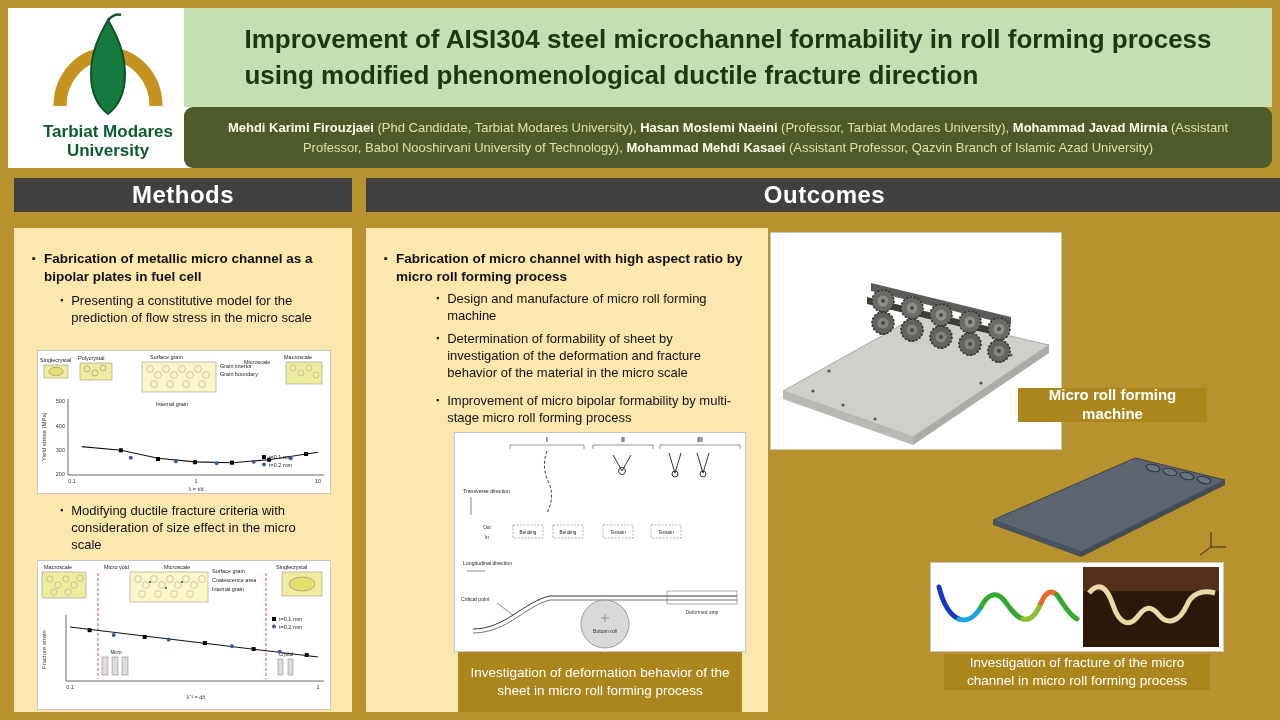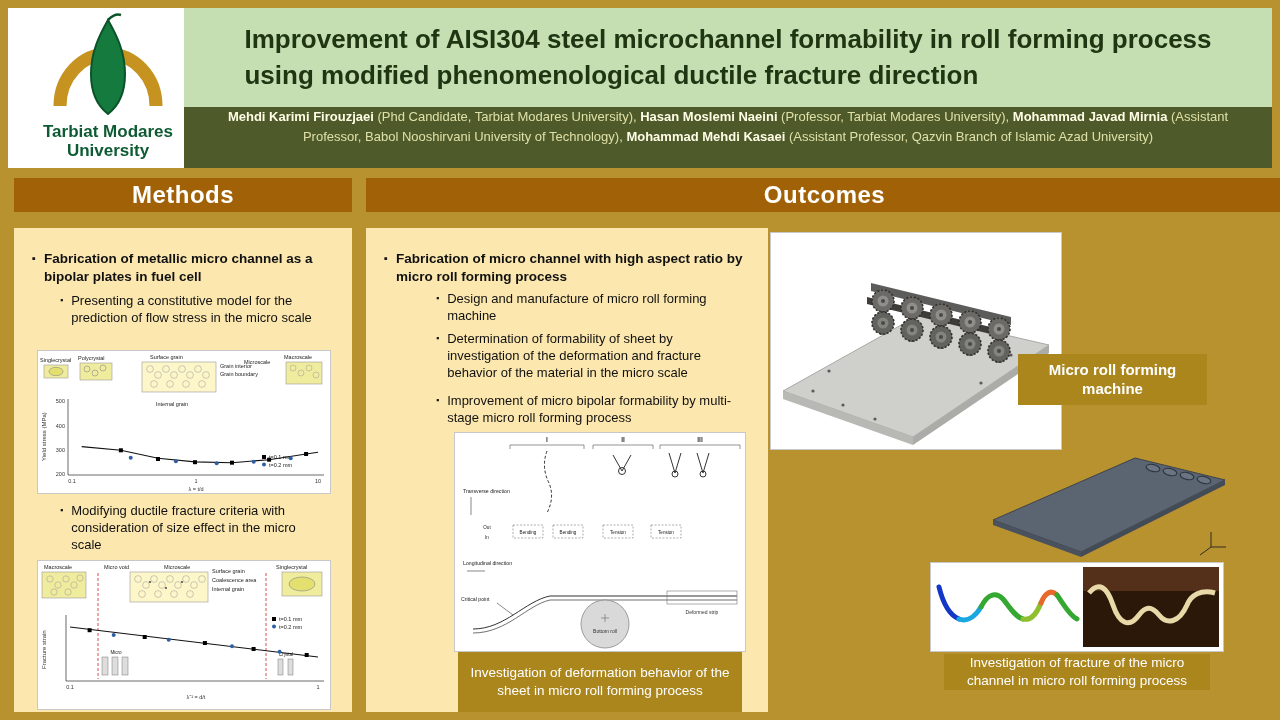--- a/index.html
+++ b/index.html
@@ -1,30 +1,30 @@
 <!DOCTYPE html>
 <html><head>
 <meta charset="utf-8">
 <style>
   html,body{margin:0;padding:0;background:#888;}
   #canvas{position:relative;width:1280px;height:720px;background:#B8922E;overflow:hidden;
           font-family:"Liberation Sans",sans-serif;}
   .abs{position:absolute;box-sizing:border-box;}
   .whitebox{background:#FFFFFF;border:1px solid #C8C8C8;}
   .panel{background:#FCE8AF;}
-  .goldbar{background:#a16207;color:#FFFFFF;display:flex;align-items:center;justify-content:center;}
+  .goldbar{background:#404040;color:#FFFFFF;display:flex;align-items:center;justify-content:center;}
   .section-title{font-size:24px;font-weight:bold;letter-spacing:0.5px;}
   .caption{background:#AB861D;color:#FFFFFF;display:flex;align-items:center;justify-content:center;
            text-align:center;line-height:1.3;padding:4px 10px;font-size:13.5px;}
   .caption.bold{font-weight:bold;font-size:15px;line-height:1.25;}
   .logo-box{background:#FFFFFF;display:flex;align-items:center;justify-content:center;}
   .title-band{background:#C5DFB3;display:flex;align-items:center;justify-content:center;text-align:left;}
   .title-text{font-size:26px;font-weight:bold;color:#203613;line-height:1.35;}
-  .authors-band{background:#4E5A2A;display:flex;align-items:flex-start;justify-content:center;text-align:center;
-                color:#DFE0A8;font-size:13px;line-height:1.5;padding:0 28px;}
+  .authors-band{background:#4E5A2A;display:flex;align-items:center;justify-content:center;text-align:center;
+                color:#DFE0A8;font-size:13px;line-height:1.5;padding:0 28px;border-radius:9px;}
   .authors-band .author-name{color:#FFFDE6;font-weight:bold;}
   .b1{display:flex;gap:8px;font-size:13.5px;font-weight:bold;color:#111;line-height:1.32;}
   .b2{display:flex;gap:8px;font-size:13px;font-weight:normal;color:#111;line-height:1.32;}
   .mk{flex:0 0 auto;font-size:11px;line-height:1.6;}
   .b2 .mk{font-size:9px;line-height:1.9;}
   svg text{font-family:"Liberation Sans",sans-serif;}
 </style>
 </head>
 <body>
 
@@ -385,21 +385,21 @@
           <circle r="5.5" cy="-18" fill="#8E8E8A"></circle>
             <circle r="2" cy="-18" fill="#4A4846"></circle>
           <circle r="11" cy="4" fill="#62625E" stroke="#34322F" stroke-width="1.6" stroke-dasharray="2.2,1.6"></circle>
           <circle r="5.5" cy="4" fill="#84847E"></circle>
             <circle r="2" cy="4" fill="#4A4846"></circle>
         </g>
       </g>
     </svg>
   </div>
 
-  <div class="abs caption bold" style="left:1018px;top:354px;width:189px;height:51px;z-index:5;">
+  <div class="abs caption bold" style="left:1018px;top:388px;width:189px;height:34px;z-index:5;">
     <span>Micro roll forming machine</span>
   </div>
 
   <div class="abs" style="left:985px;top:452px;width:247px;height:108px;">
     <svg viewBox="0 0 247 108" width="247" height="108">
       <polygon points="8,68 150,6 240,28 96,100" fill="#5B6572" stroke="#3B434E" stroke-width="1"></polygon>
       <polygon points="8,68 96,100 96,105 8,73" fill="#49525E"></polygon>
       <polygon points="96,100 240,28 240,33 96,105" fill="#434B56"></polygon>
       <g stroke="#2E3640" stroke-width="1.2" fill="#6A7482">
         <ellipse cx="168" cy="16" rx="7" ry="3.5" transform="rotate(13 168 16)"></ellipse>

